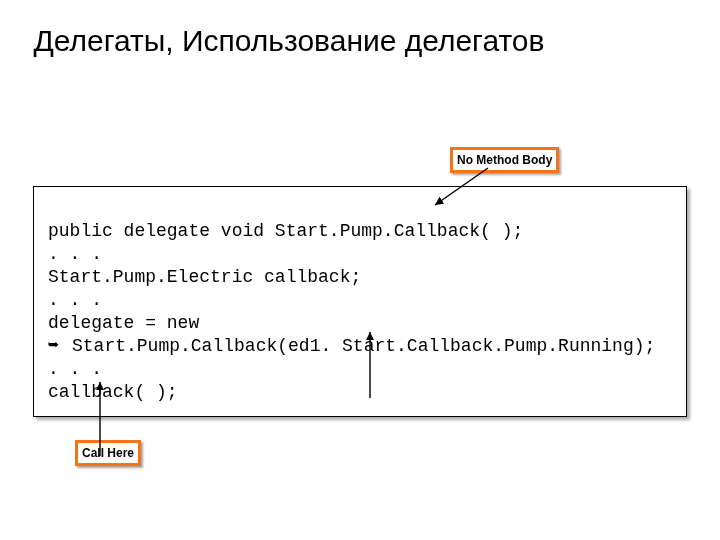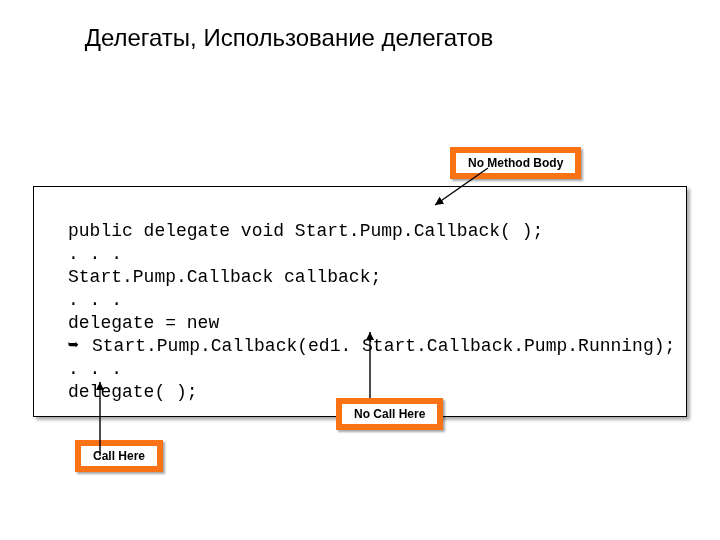--- a/index.html
+++ b/index.html
@@ -15,29 +15,29 @@
     position: relative;
     width: 720px;
     height: 540px;
   }
   .title {
     position: absolute;
     top: 24px;
     left: 0;
     width: 578px;
     text-align: center;
-    font-size: 24px;
+    font-size: 30px;
     font-weight: 400;
     color: #000;
   }
   .label-box {
     position: absolute;
     background: #fff;
-    border: 6px solid #f97316;
-    padding: 3px 12px;
+    border: 3px solid #f97316;
+    padding: 3px 4px;
     font-size: 12px;
     font-family: Arial, sans-serif;
     font-weight: bold;
     color: #000;
     box-shadow: 2px 2px 2px rgba(0,0,0,0.35);
   }
   .label-no-method-body { top: 147px; left: 450px; }
   .label-no-call-here   { top: 398px; left: 336px; }
   .label-call-here      { top: 440px; left: 75px;  }
 
@@ -48,21 +48,21 @@
     width: 624px;
     border: 1px solid #000;
     padding: 10px 14px 12px 14px;
     font-family: Consolas, "Courier New", monospace;
     font-size: 18px;
     line-height: 1.28;
     color: #000;
     box-shadow: 3px 3px 3px rgba(0,0,0,0.32);
     white-space: pre;
   }
-  .code-line { white-space: pre; margin-left: 20px; }
+  .code-line { white-space: pre; }
   .indent-arrow {
     display: inline-block;
     width: 24px;
   }
   svg.arrows {
     position: absolute;
     top: 0;
     left: 0;
     width: 720px;
     height: 540px;
@@ -74,29 +74,28 @@
 
 <div class="slide">
 
   <div class="title">Делегаты, Использование делегатов</div>
 
   <div class="label-box label-no-method-body">No Method Body</div>
 
   <div class="code-block">
 <span class="code-line">public delegate void Start.Pump.Callback( );</span>
 <span class="code-line">. . .</span>
-<span class="code-line">Start.Pump.Callback callback;</span>
+<span class="code-line">Start.Pump.Electric callback;</span>
 <span class="code-line">. . .</span>
 <span class="code-line">delegate = new</span>
 <span class="code-line"><span class="indent-arrow">➥</span><span>Start.Pump.Callback(ed1. Start.Callback.Pump.Running);</span></span>
 <span class="code-line">. . .</span>
-<span class="code-line">delegate( );</span>
+<span class="code-line">callback( );</span>
 </div>
 
-  <div class="label-box label-no-call-here">No Call Here</div>
 
   <div class="label-box label-call-here">Call Here</div>
 
   <svg class="arrows">
     <defs>
       <marker id="arrowhead" markerWidth="8" markerHeight="8" refX="6" refY="3" orient="auto">
         <path d="M0,0 L6,3 L0,6 Z" fill="#000"></path>
       </marker>
     </defs>
 

